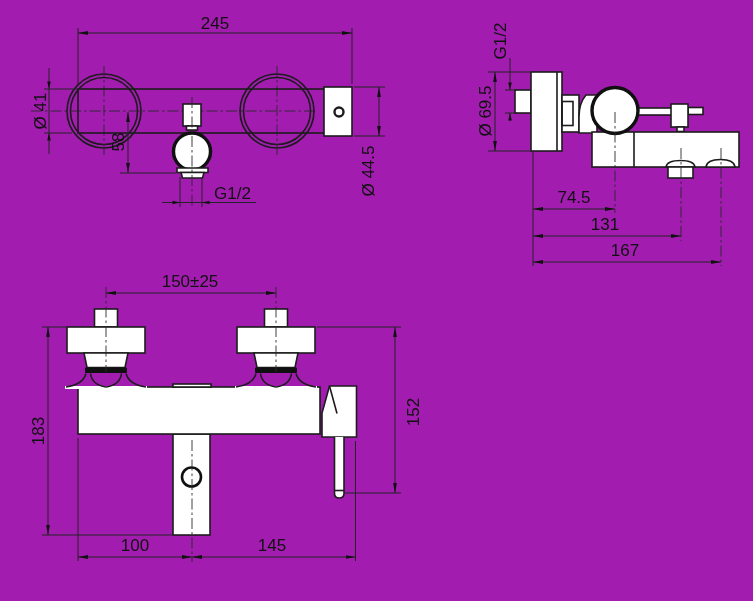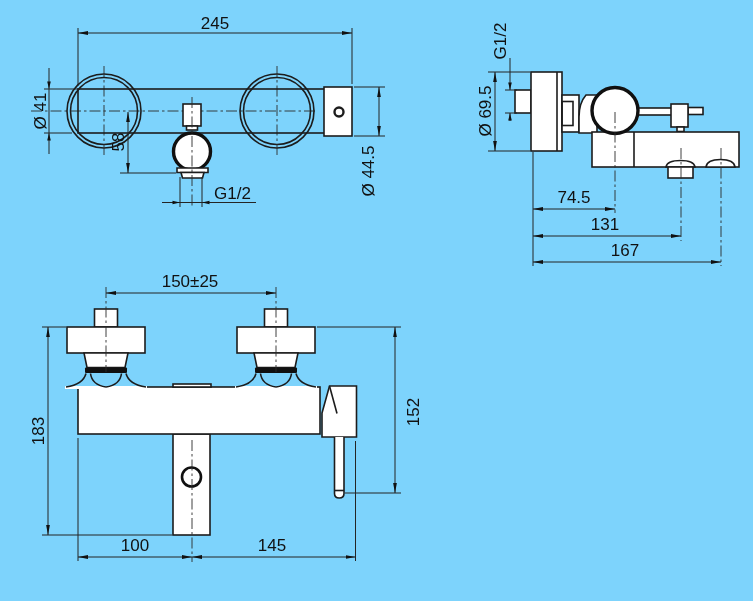--- a/index.html
+++ b/index.html
@@ -1,16 +1,16 @@
 <!DOCTYPE html>
 <html><head>
 <meta charset="utf-8">
 <style>
   html,body{margin:0;padding:0;background:#fff;}
-  .stage{position:relative;width:753px;height:601px;background:#7dd3fc;overflow:hidden;}
+  .stage{position:relative;width:753px;height:601px;background:#a21caf;overflow:hidden;}
   svg{position:absolute;left:0;top:0;}
   .ln{fill:none;stroke:#1c1c1c;stroke-width:1.6;stroke-linejoin:miter;stroke-linecap:butt;}
   .lnw{fill:#ffffff;stroke:#1c1c1c;stroke-width:1.6;stroke-linejoin:miter;}
   .thick{fill:#ffffff;stroke:#101010;stroke-width:3.4;}
   .dim{fill:none;stroke:#242424;stroke-width:1;}
   .cl{fill:none;stroke:#2b2b2b;stroke-width:0.9;stroke-dasharray:11 3 2.5 3;}
   .blk{fill:#101010;stroke:none;}
   .ah{fill:#111;stroke:none;}
   text.dm{font-family:"Liberation Sans","DejaVu Sans",sans-serif;font-size:17px;fill:#111;}
 </style>

